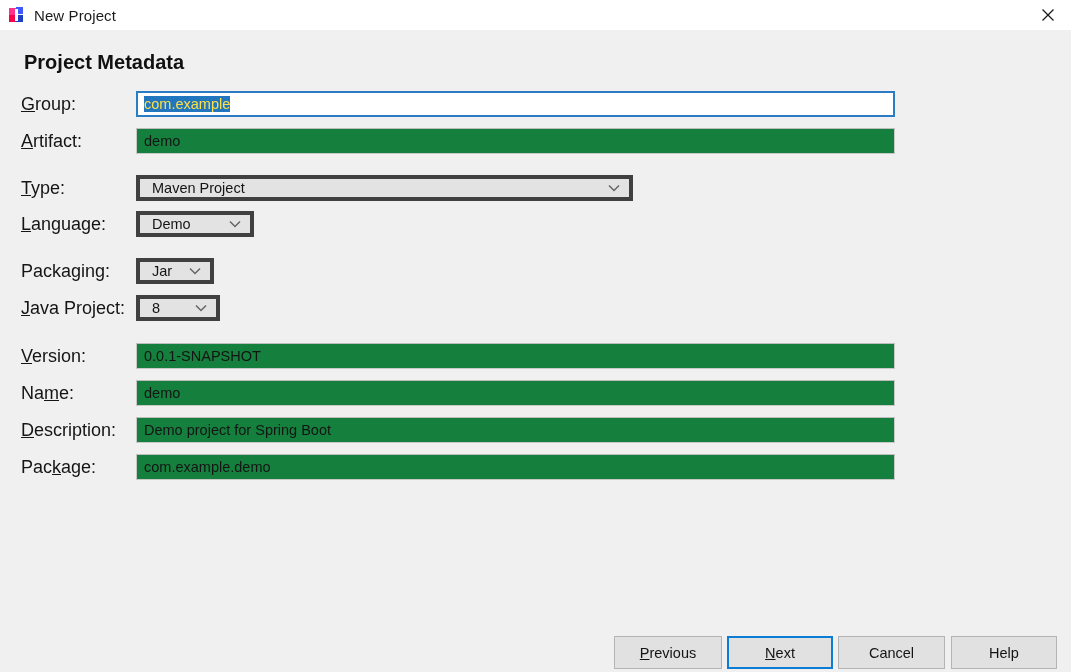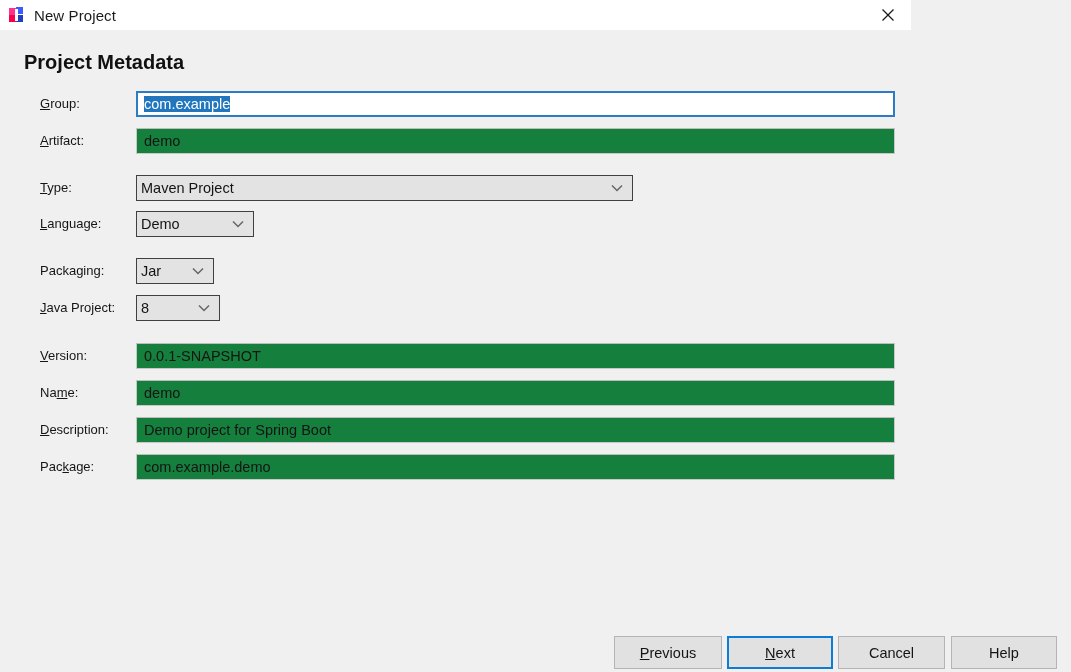--- a/index.html
+++ b/index.html
@@ -12,21 +12,21 @@
     font-size: 14.5px;
     color: #1a1a1a;
     overflow: hidden;
     position: relative;
   }
 
   
   .titlebar {
     position: absolute;
     left: 0; top: 0;
-    width: 911px; height: 30px;
+    width: 1071px; height: 30px;
     background: #ffffff;
     display: flex;
     align-items: center;
   }
   .title-icon {
     width: 16px; height: 16px;
     margin-left: 9px;
     position: relative;
     flex: 0 0 auto;
   }
@@ -67,27 +67,27 @@
     font-weight: bold;
     color: #111111;
   }
 
   
   .form { position: absolute; left: 0; top: 0; }
 
   .row { position: absolute; height: 26px; }
   .lbl {
     position: absolute;
-    left: 40px;
+    left: 21px;
     top: 0;
     height: 26px;
     line-height: 26px;
     white-space: nowrap;
     color: #151515;
-    font-size: 13px;
+    font-size: 18px;
   }
   .mn { text-decoration: underline; text-underline-offset: 1px; }
 
   
   .tfield {
     position: absolute;
     left: 136px;
     top: 0;
     width: 759px;
     height: 26px;
@@ -102,34 +102,34 @@
     overflow: hidden;
   }
   .tfield.focused {
     border: 2px solid #2b7cc4;
     line-height: 22px;
     padding-left: 6px;
     background: #ffffff;
   }
   .sel {
     background: #2176bd;
-    color: #ffffff;
+    color: #fde047;
   }
 
   
   .combo {
     position: absolute;
     left: 136px;
     top: 0;
     height: 26px;
     background: #e3e3e3;
-    border: 1px solid #404040;
+    border: 4px solid #404040;
     display: flex;
     align-items: center;
-    padding-left: 4px;
+    padding-left: 12px;
     font-size: 14.5px;
     color: #141414;
     white-space: nowrap;
     overflow: hidden;
   }
   .combo .muted { color: #9b9b9b; }
   .combo .chev {
     position: absolute;
     right: 9px; top: 0; bottom: 0;
     display: flex; align-items: center;

